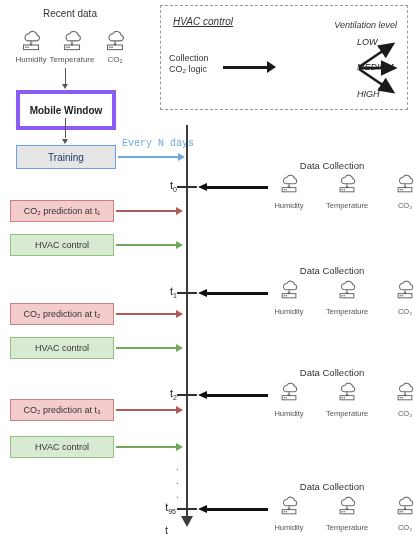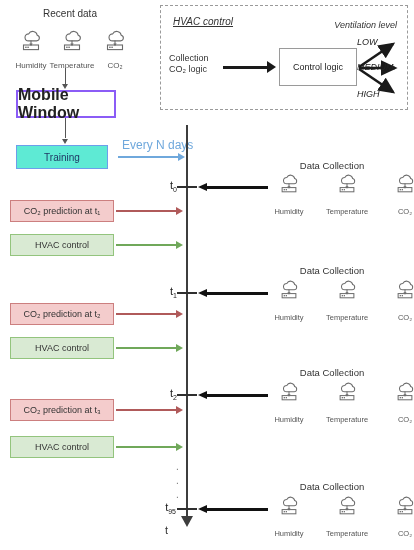--- a/index.html
+++ b/index.html
@@ -22,39 +22,39 @@
 
   
   #recent-data-title {
     left: 0; top: 8px; width: 140px;
     font-size: 10px; color: #333; text-align: center;
   }
 
   
   .sensor-icon { display: block; }
   .icon-group { position: absolute; text-align: center; }
-  .icon-label { font-size: 8px; color: #555; margin-top: 9px; white-space: nowrap; }
+  .icon-label { font-size: 8px; color: #555; margin-top: 3px; white-space: nowrap; }
 
   
   .box {
     position: absolute;
     display: flex; align-items: center; justify-content: center;
     font-size: 10px;
     border: 1px solid #8d8d8d;
     background: #fff;
     color: #222;
   }
   #mobile-window-box {
-    left: 16px; top: 90px; width: 100px; height: 28px;
-    font-weight: bold; font-size: 16px;
-    border: 2px solid #8b5cf6;
+    left: 16px; top: 90px; width: 100px; height: 40px;
+    font-weight: bold; font-size: 10px;
+    border: 4px solid #8b5cf6;
   }
   #training-box {
-    left: 16px; top: 145px; width: 92px; height: 24px;
-    background: #5eead4; border: 1px solid #6d9eeb; color: #1f3864;
+    left: 16px; top: 145px; width: 100px; height: 24px;
+    background: #e5e5e5; border: 1px solid #6d9eeb; color: #1f3864;
   }
   .pred-box {
     width: 104px; height: 22px;
     background: #f4cccc; border: 1px solid #cc7f7f; color: #333;
     font-size: 9px;
   }
   .hvac-box {
     width: 104px; height: 22px;
     background: #d9ead3; border: 1px solid #93c47d; color: #333;
     font-size: 9px;
@@ -138,21 +138,21 @@
   .v-arrow-line { position: absolute; width: 1.2px; background: #555; }
   .v-arrow-head {
     position: absolute; width: 0; height: 0;
     border-left: 3.5px solid transparent;
     border-right: 3.5px solid transparent;
     border-top: 5px solid #555;
   }
 
   #every-n-days-label {
     left: 122px; top: 138px;
-    font-size: 12px; color: #6fa8dc;
+    font-size: 10px; color: #6fa8dc; font-family: Liberation Mono, monospace;
   }
 
   
   .dc-title {
     position: absolute;
     font-size: 9.5px; color: #333; text-align: center; width: 140px;
   }
   .dc-icons { position: absolute; display: flex; gap: 16px; }
   .dc-item { text-align: center; width: 42px; }
   .dc-item .icon-label { font-size: 7.5px; color: #555; }
@@ -217,21 +217,20 @@
   <div class="abs" id="ventilation-speed-label">Ventilation level</div>
 
   <div class="abs" id="predicted-co2-label">
     <div>Collection</div>
     <div>CO₂ logic</div>
   </div>
 
   <div class="arrow-line" style="left:62px; top:60px; width:46px; height:2.5px; background:#1a1a1a;"></div>
   <div class="arrow-head-right" style="left:106px; top:55px; border-top:6px solid transparent; border-bottom:6px solid transparent; border-left:9px solid #1a1a1a;"></div>
 
-  <div class="box" id="control-logic-box">Control logic</div>
 
   <svg class="abs" style="left:196px; top:28px;" width="52" height="72" viewBox="0 0 52 72">
     <defs>
       <marker id="ah" markerWidth="7" markerHeight="7" refX="5.4" refY="3" orient="auto">
         <polygon points="0,0 6.4,3 0,6" fill="#1a1a1a"></polygon>
       </marker>
     </defs>
     <line x1="2" y1="33" x2="36" y2="10" stroke="#1a1a1a" stroke-width="2.6" marker-end="url(#ah)"></line>
     <line x1="2" y1="34" x2="38" y2="34" stroke="#1a1a1a" stroke-width="2.6" marker-end="url(#ah)"></line>
     <line x1="2" y1="35" x2="36" y2="58" stroke="#1a1a1a" stroke-width="2.6" marker-end="url(#ah)"></line>

